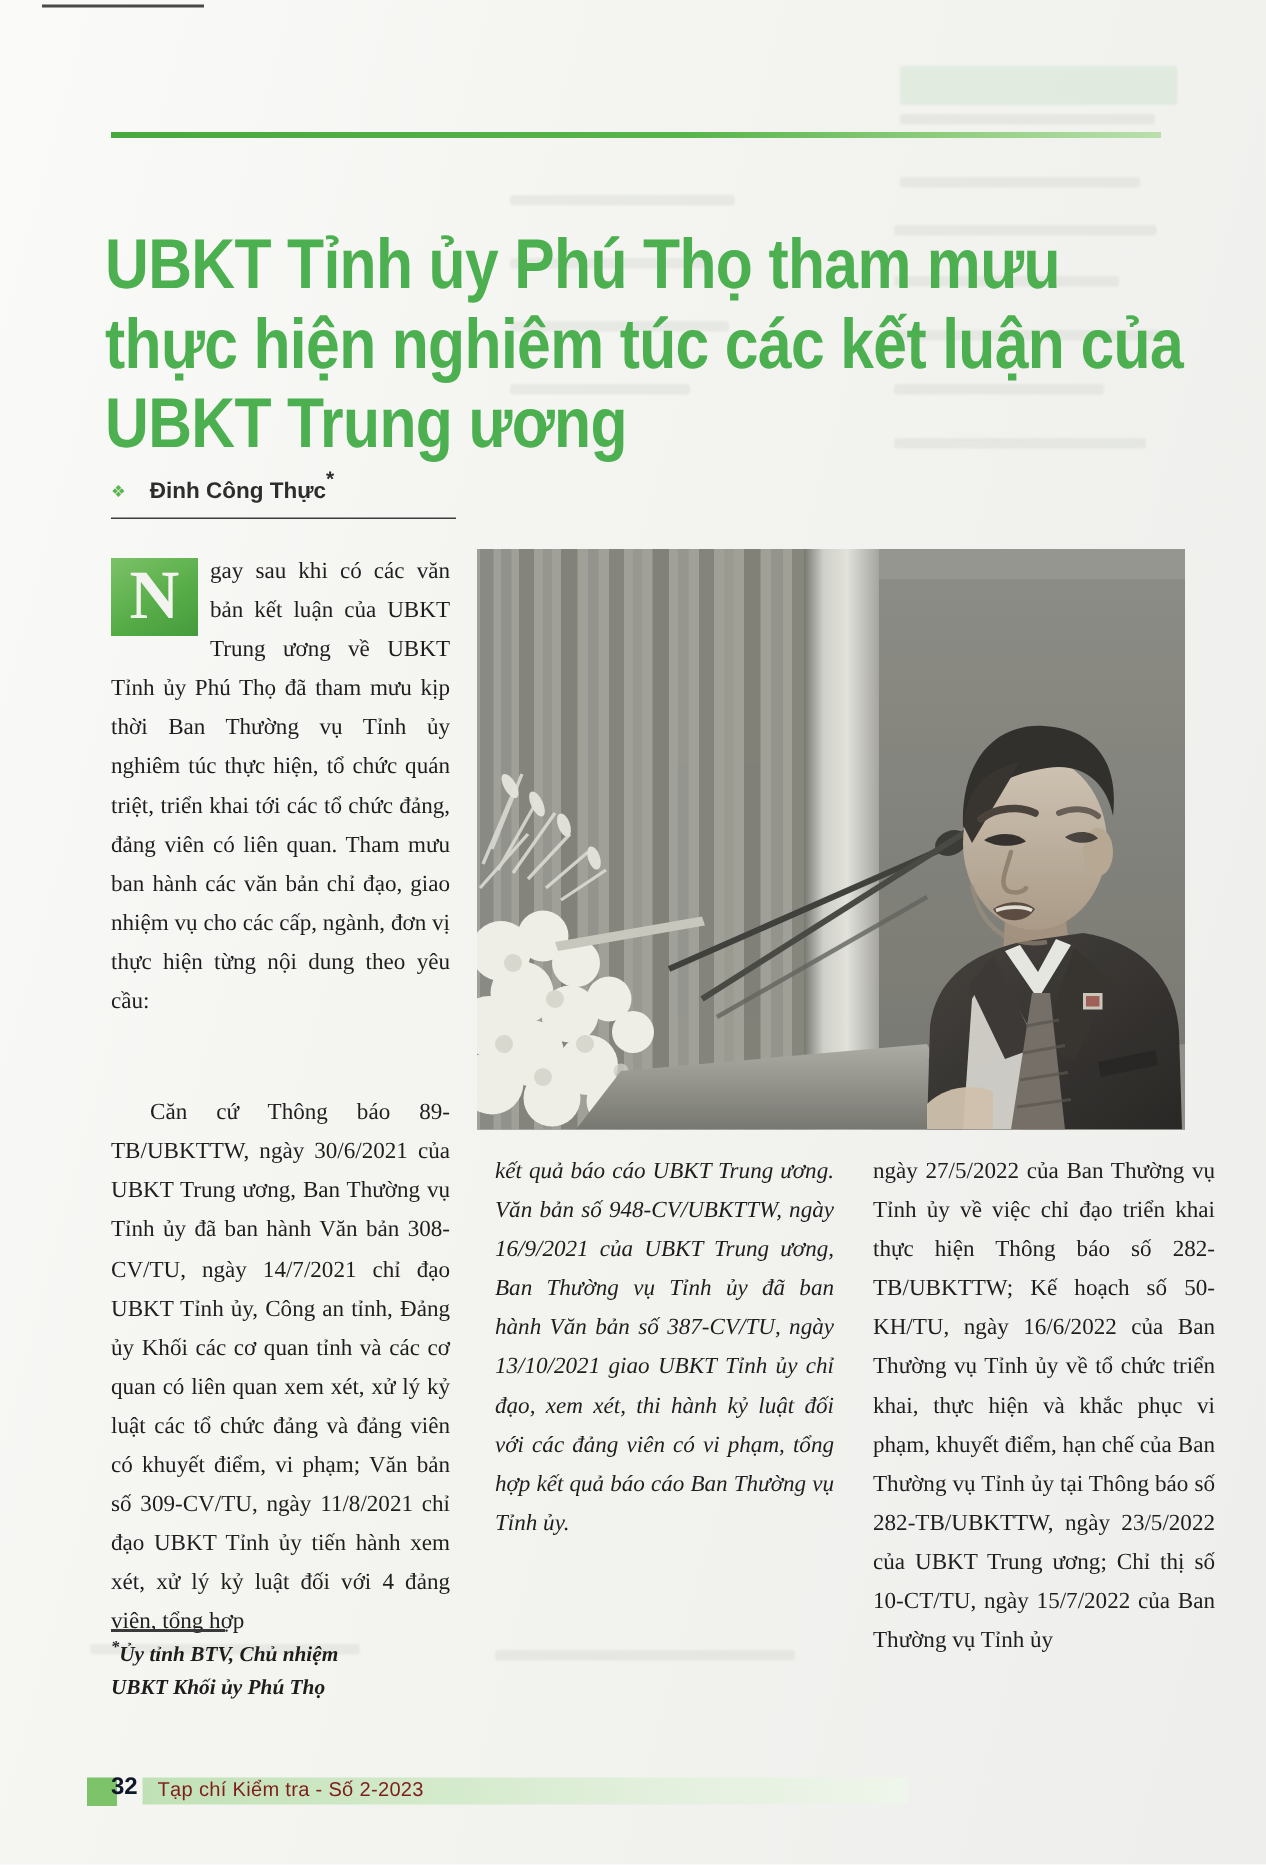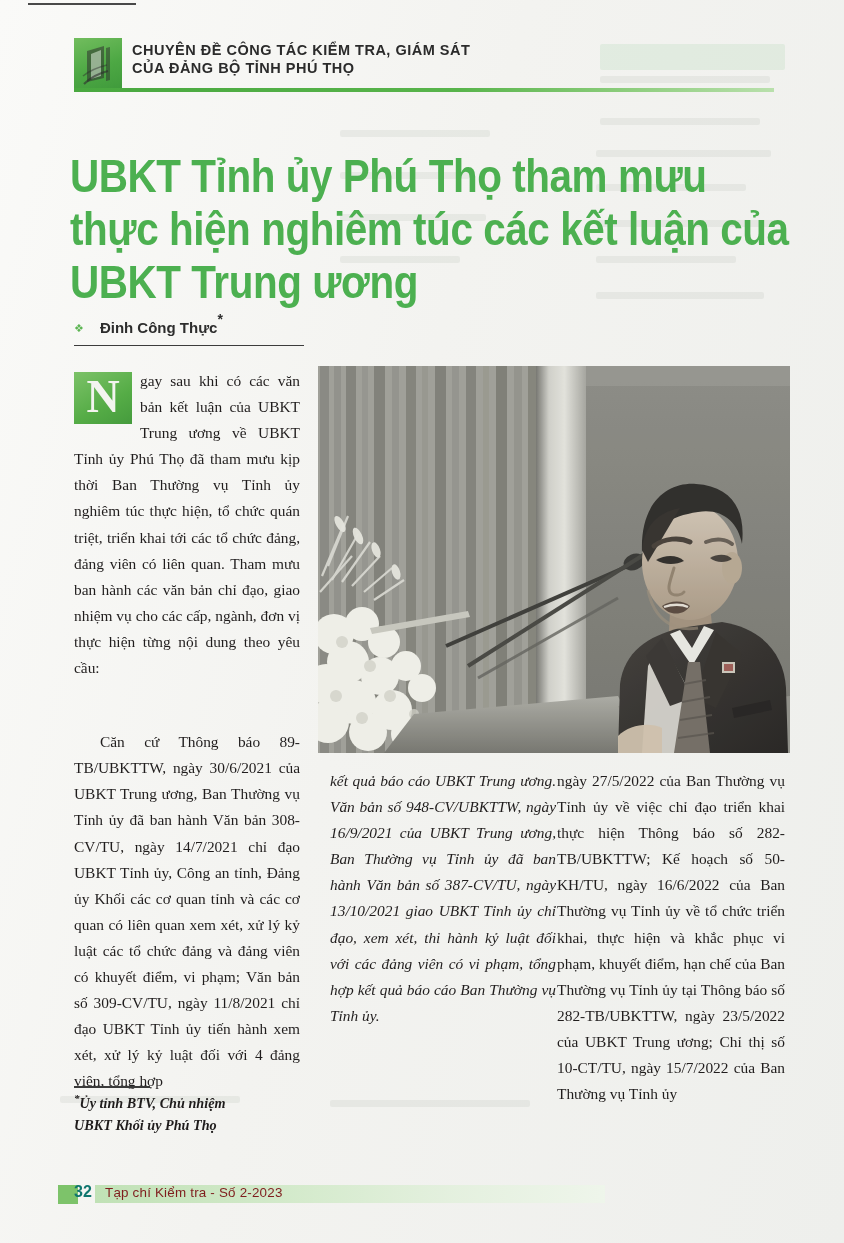--- a/index.html
+++ b/index.html
@@ -148,21 +148,21 @@
     text-align: justify;
     text-justify: inter-word;
     hyphens: none;
     color: #201d1d;
   }
   .col p { margin: 0; }
   .col p.indent { text-indent: 26px; margin-top: 48px; }
 
   #col1 { left: 74px;  top: 368px; width: 226px; }
   #col2 { left: 330px; top: 768px; width: 226px; font-style: italic; }
-  #col3 { left: 557px; top: 768px; width: 228px; }
+  #col3 { left: 582px; top: 768px; width: 228px; }
 
   
   .dropcap {
     float: left;
     width: 58px;
     height: 52px;
     margin: 4px 8px 0 0;
     background: linear-gradient(150deg, #7cc268 0%, #55ac46 60%, #459b3d 100%);
     position: relative;
   }
@@ -221,21 +221,21 @@
     height: 19px;
     background: #7dc36a;
   }
   .footer-pageno {
     position: absolute;
     left: 74px;
     top: 1183px;
     font-family: "Liberation Sans", "DejaVu Sans", sans-serif;
     font-weight: bold;
     font-size: 16px;
-    color: #0f766e;
+    color: #0f172a;
   }
   .footer-rule {
     position: absolute;
     left: 95px;
     top: 1185px;
     width: 510px;
     height: 18px;
     background: linear-gradient(90deg, #b7deab 0%, #cfe9c6 40%, #e2f0dc 70%, #eef6ea 100%);
     opacity: .85;
   }
@@ -269,36 +269,20 @@
     <div class="bl-line" style="left:340px;  top:130px; width:150px;"></div>
     <div class="bl-line" style="left:340px;  top:172px; width:130px;"></div>
     <div class="bl-line" style="left:340px;  top:214px; width:146px;"></div>
     <div class="bl-line" style="left:340px;  top:256px; width:120px;"></div>
     <div class="bl-line" style="left:60px;   top:1096px;width:180px;"></div>
     <div class="bl-line" style="left:330px;  top:1100px;width:200px;"></div>
   </div>
 
   <div class="edge-mark"></div>
 
-  <div class="masthead">
-    <div class="logo-box">
-      <svg width="48" height="52" viewBox="0 0 48 52" aria-hidden="true">
-        <rect x="0" y="0" width="48" height="52" fill="none"></rect>
-        <path d="M13 44 L13 13 L30 8 L30 40 Z" fill="#2f2f2f" opacity="0.55"></path>
-        <path d="M17 41 L17 16 L27 12 L27 38 Z" fill="#dfeeda" opacity="0.55"></path>
-        <path d="M10 46 C16 40, 22 36, 34 33" stroke="#2d2d2d" stroke-width="2.2" fill="none" opacity="0.6"></path>
-        <path d="M9 38 C15 33, 21 30, 33 27" stroke="#2d2d2d" stroke-width="1.6" fill="none" opacity="0.45"></path>
-        <path d="M32 10 L36 9 L36 42 L32 43 Z" fill="#2b2b2b" opacity="0.5"></path>
-      </svg>
-    </div>
-    <div class="masthead-text">
-      <div>CHUYÊN ĐỀ CÔNG TÁC KIỂM TRA, GIÁM SÁT</div>
-      <div>CỦA ĐẢNG BỘ TỈNH PHÚ THỌ</div>
-    </div>
-  </div>
   <div class="header-rule"></div>
 
   <h1 class="headline">
     <span class="hl-line">UBKT Tỉnh ủy Phú Thọ tham mưu</span>
     <span class="hl-line">thực hiện nghiêm túc các kết luận của</span>
     <span class="hl-line">UBKT Trung ương</span>
   </h1>
 
   <div class="byline">
     <span class="byline-diamond">❖</span>

